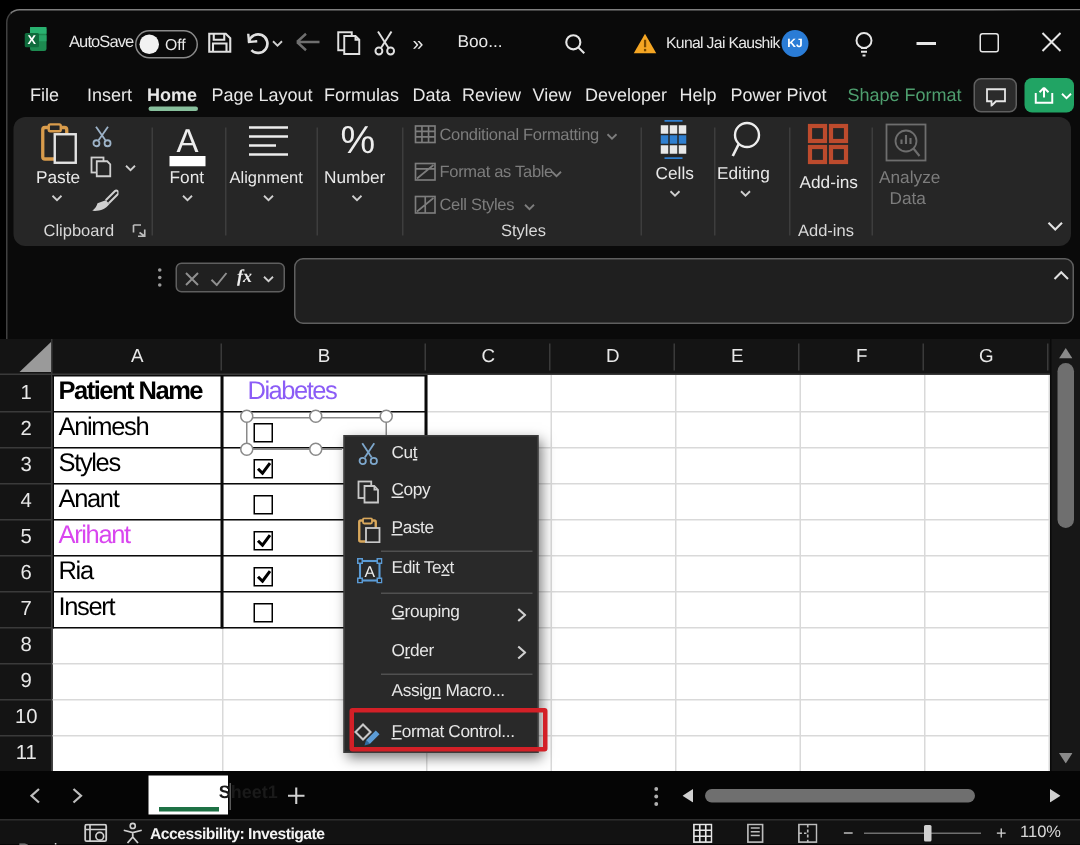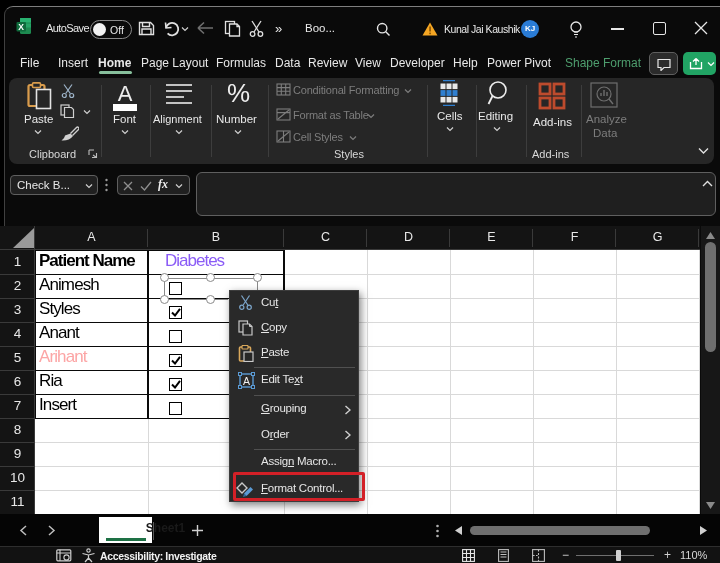--- a/index.html
+++ b/index.html
@@ -260,26 +260,20 @@
   </svg>
   <div class="abs" style="left:577px;top:35px;font-size:11.5px;color:#7d7d7d;">Analyze</div>
   <div class="abs" style="left:584px;top:49px;font-size:11.5px;color:#7d7d7d;">Data</div>
 
   <svg class="abs" style="left:689px;top:69px" width="11" height="8" viewBox="0 0 11 8">
       <path d="M1 1.5 L5.5 6 L10 1.5" stroke="#e0e0e0" stroke-width="1.4" fill="none"></path>
     </svg>
 </div>
 
 <div id="formulabar" class="abs" style="left:0;top:166px;width:720px;height:58px;">
-  <div class="abs" style="left:10px;top:9px;width:88px;height:20px;border:1px solid #5f5f5f;border-radius:4px;background:#202020;">
-    <div class="abs w" style="left:6px;top:3px;font-size:11.5px;">Check B...</div>
-    <svg class="abs" style="left:74px;top:7px" width="8" height="6" viewBox="0 0 8 6">
-        <path d="M1 1.5 L4 4.5 L7 1.5" stroke="#cfcfcf" stroke-width="1.2" fill="none"></path>
-      </svg>
-  </div>
   <svg class="abs" style="left:105px;top:12px" width="3" height="14" viewBox="0 0 3 14">
       <circle cx="1.5" cy="2" r="1.2" fill="#9a9a9a"></circle>
       <circle cx="1.5" cy="7" r="1.2" fill="#9a9a9a"></circle>
       <circle cx="1.5" cy="12" r="1.2" fill="#9a9a9a"></circle>
     </svg>
   <div class="abs" style="left:117px;top:9px;width:73px;height:20px;border:1px solid #5f5f5f;border-radius:4px;background:#202020;">
     <svg class="abs" style="left:5px;top:5px" width="10" height="10" viewBox="0 0 10 10">
         <path d="M1 1 L9 9 M9 1 L1 9" stroke="#8f8f8f" stroke-width="1.3"></path>
       </svg>
     <svg class="abs" style="left:22px;top:5px" width="12" height="10" viewBox="0 0 12 10">
@@ -380,21 +374,21 @@
       <div class="abs" style="left:35px;top:144px;width:249px;height:1.3px;background:#0a0a0a;"></div>
       <div class="abs" style="left:35px;top:168px;width:249px;height:1.3px;background:#0a0a0a;"></div>
       <div class="abs" style="left:35px;top:192px;width:249px;height:1.3px;background:#0a0a0a;"></div>
       <div class="abs" style="left:35px;top:24px;width:1.3px;height:169px;background:#0a0a0a;"></div>
       <div class="abs" style="left:147.3px;top:24px;width:1.3px;height:169px;background:#0a0a0a;"></div>
       <div class="abs" style="left:283.3px;top:24px;width:1.3px;height:169px;background:#0a0a0a;"></div>
       <div class="abs" style="left:39px;top:24.5px;color:#000;font-weight:bold;font-size:17px;letter-spacing:-1px;">Patient Name</div>
       <div class="abs" style="left:39px;top:48.5px;color:#000;font-size:17px;letter-spacing:-0.9px;">Animesh</div>
       <div class="abs" style="left:39px;top:72.5px;color:#000;font-size:17px;letter-spacing:-0.9px;">Styles</div>
       <div class="abs" style="left:39px;top:96.5px;color:#000;font-size:17px;letter-spacing:-0.9px;">Anant</div>
-      <div class="abs" style="left:39px;top:120.5px;color:#fca5a5;font-size:17px;letter-spacing:-0.9px;">Arihant</div>
+      <div class="abs" style="left:39px;top:120.5px;color:#d946ef;font-size:17px;letter-spacing:-0.9px;">Arihant</div>
       <div class="abs" style="left:39px;top:144.5px;color:#000;font-size:17px;letter-spacing:-0.9px;">Ria</div>
       <div class="abs" style="left:39px;top:168.5px;color:#000;font-size:17px;letter-spacing:-0.9px;">Insert</div>
       <div class="abs" style="left:165px;top:24.5px;font-size:17px;letter-spacing:-1px;color:#8b5cf6;font-weight:normal;">Diabetes</div>
       <div class="abs" style="left:169px;top:56px;width:13px;height:13px;border:1.5px solid #000;background:#fff;"></div>
       <div class="abs" style="left:169px;top:80px;width:13px;height:13px;border:1.5px solid #000;background:#fff;"></div>
       <svg class="abs" style="left:170.5px;top:82px" width="10" height="9" viewBox="0 0 10 9">
         <path d="M1 4.5 L4 7.5 L9 0.8" stroke="#000" stroke-width="2" fill="none"></path>
       </svg>
       <div class="abs" style="left:169px;top:104px;width:13px;height:13px;border:1.5px solid #000;background:#fff;"></div>
       <div class="abs" style="left:169px;top:128px;width:13px;height:13px;border:1.5px solid #000;background:#fff;"></div>

